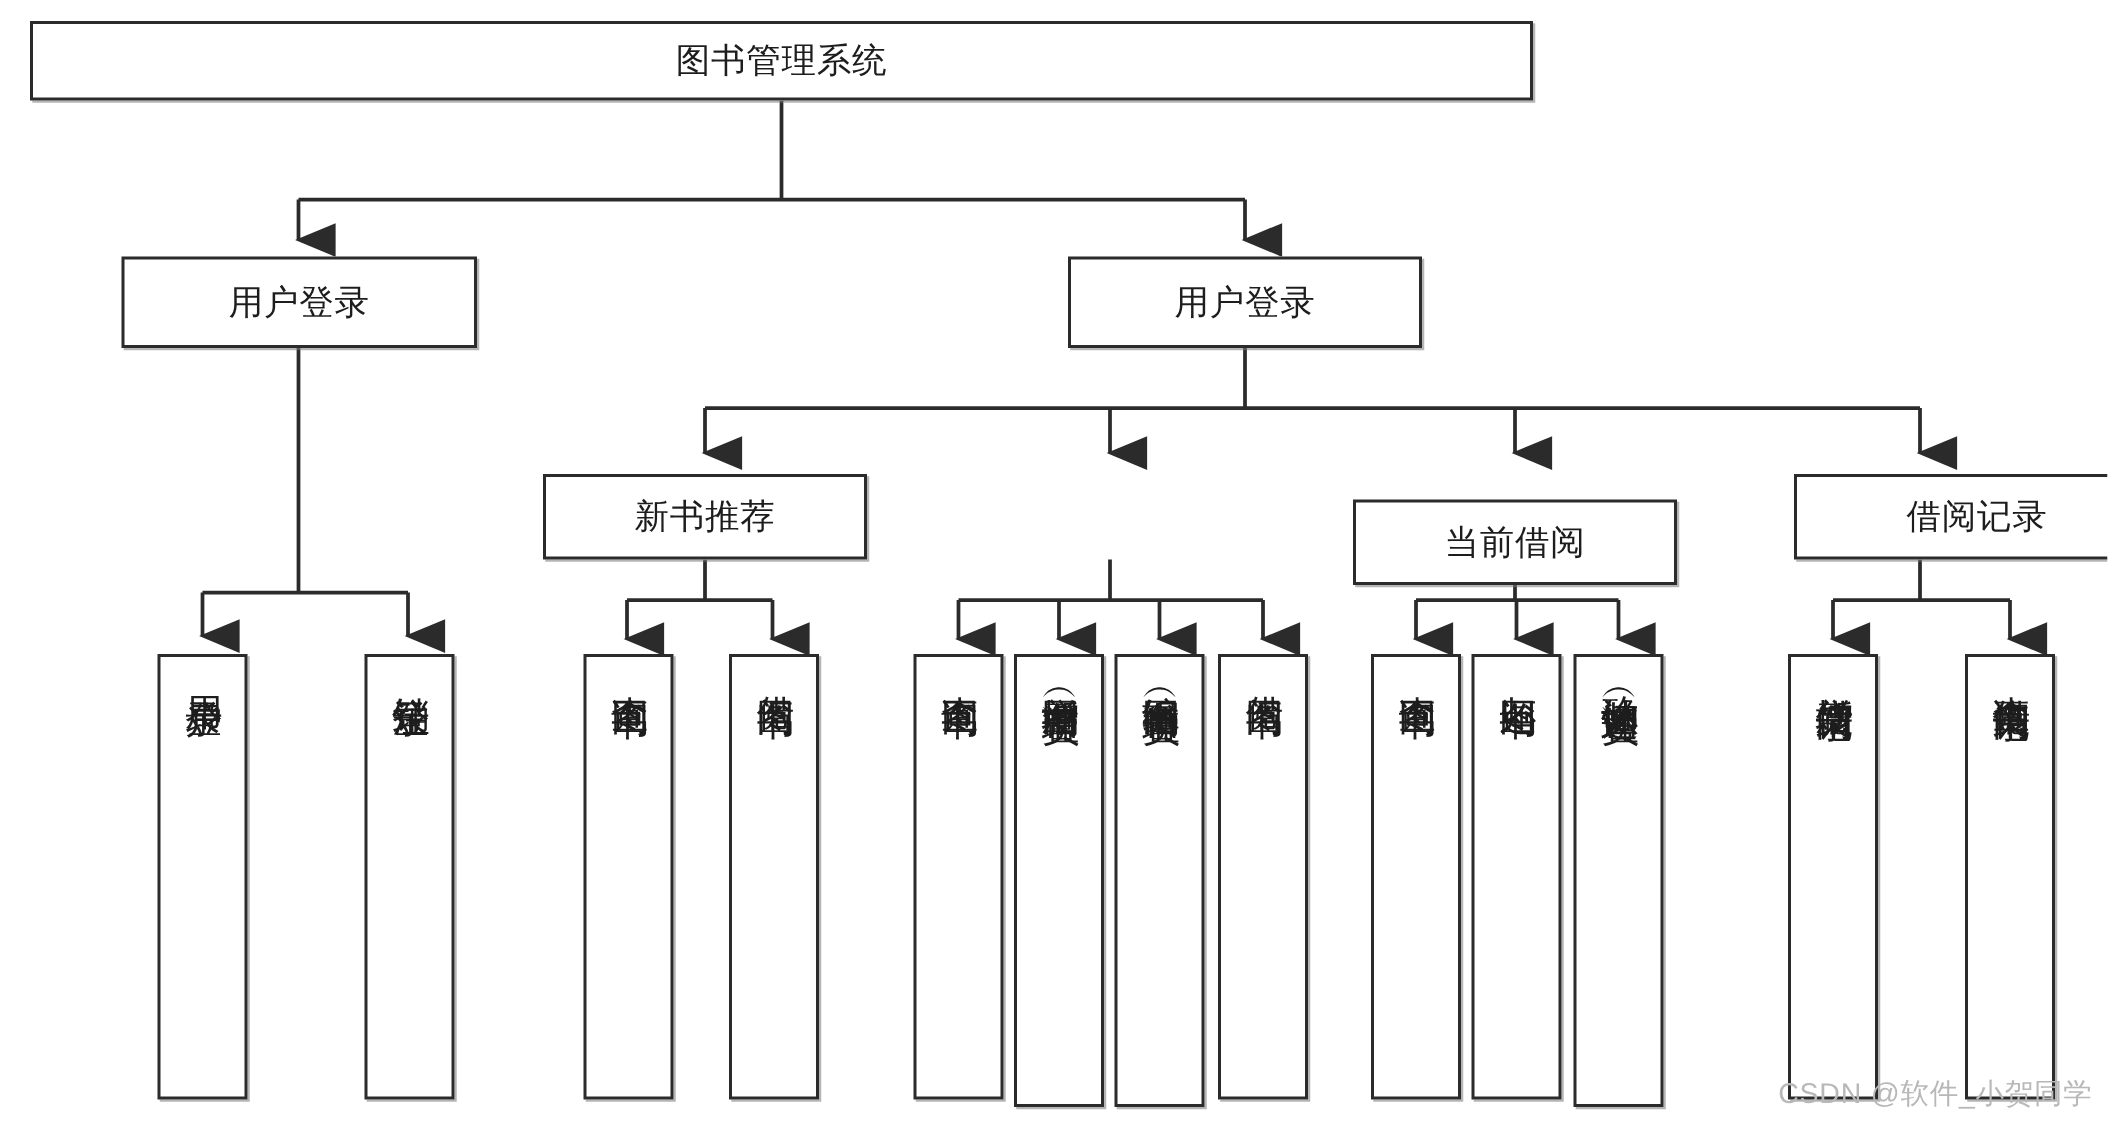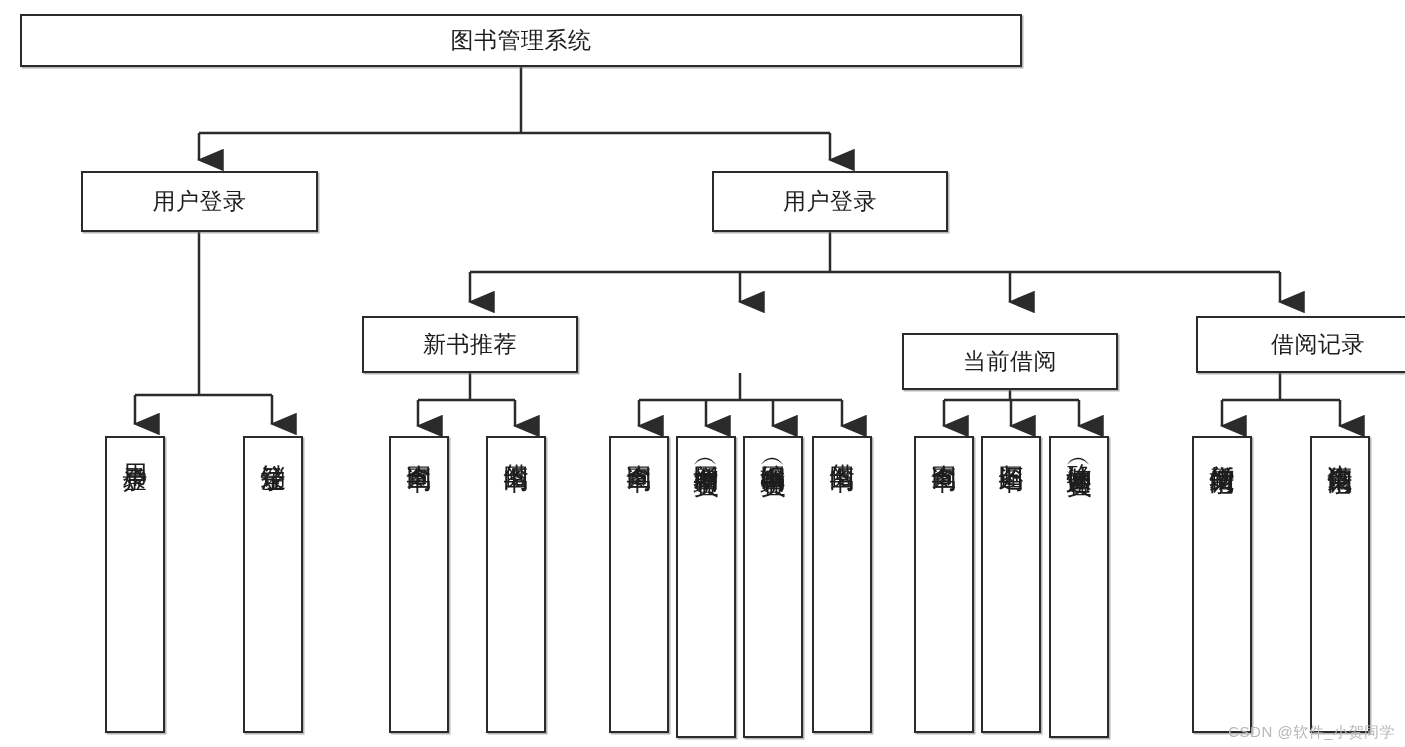--- a/index.html
+++ b/index.html
@@ -54,21 +54,21 @@
     writing-mode: vertical-rl;
     text-orientation: upright;
     font-size: 25px;
     letter-spacing: 1.5px;
     line-height: 1;
   }
   .watermark {
     position: absolute;
     right: 10px;
     bottom: 5px;
-    font-size: 15px;
+    font-size: 19px;
     color: #b8b8b8;
     white-space: nowrap;
     letter-spacing: 0.5px;
     margin-top: 21px;
   }
 </style>
 </head>
 <body>
 
 <div id="canvas">

